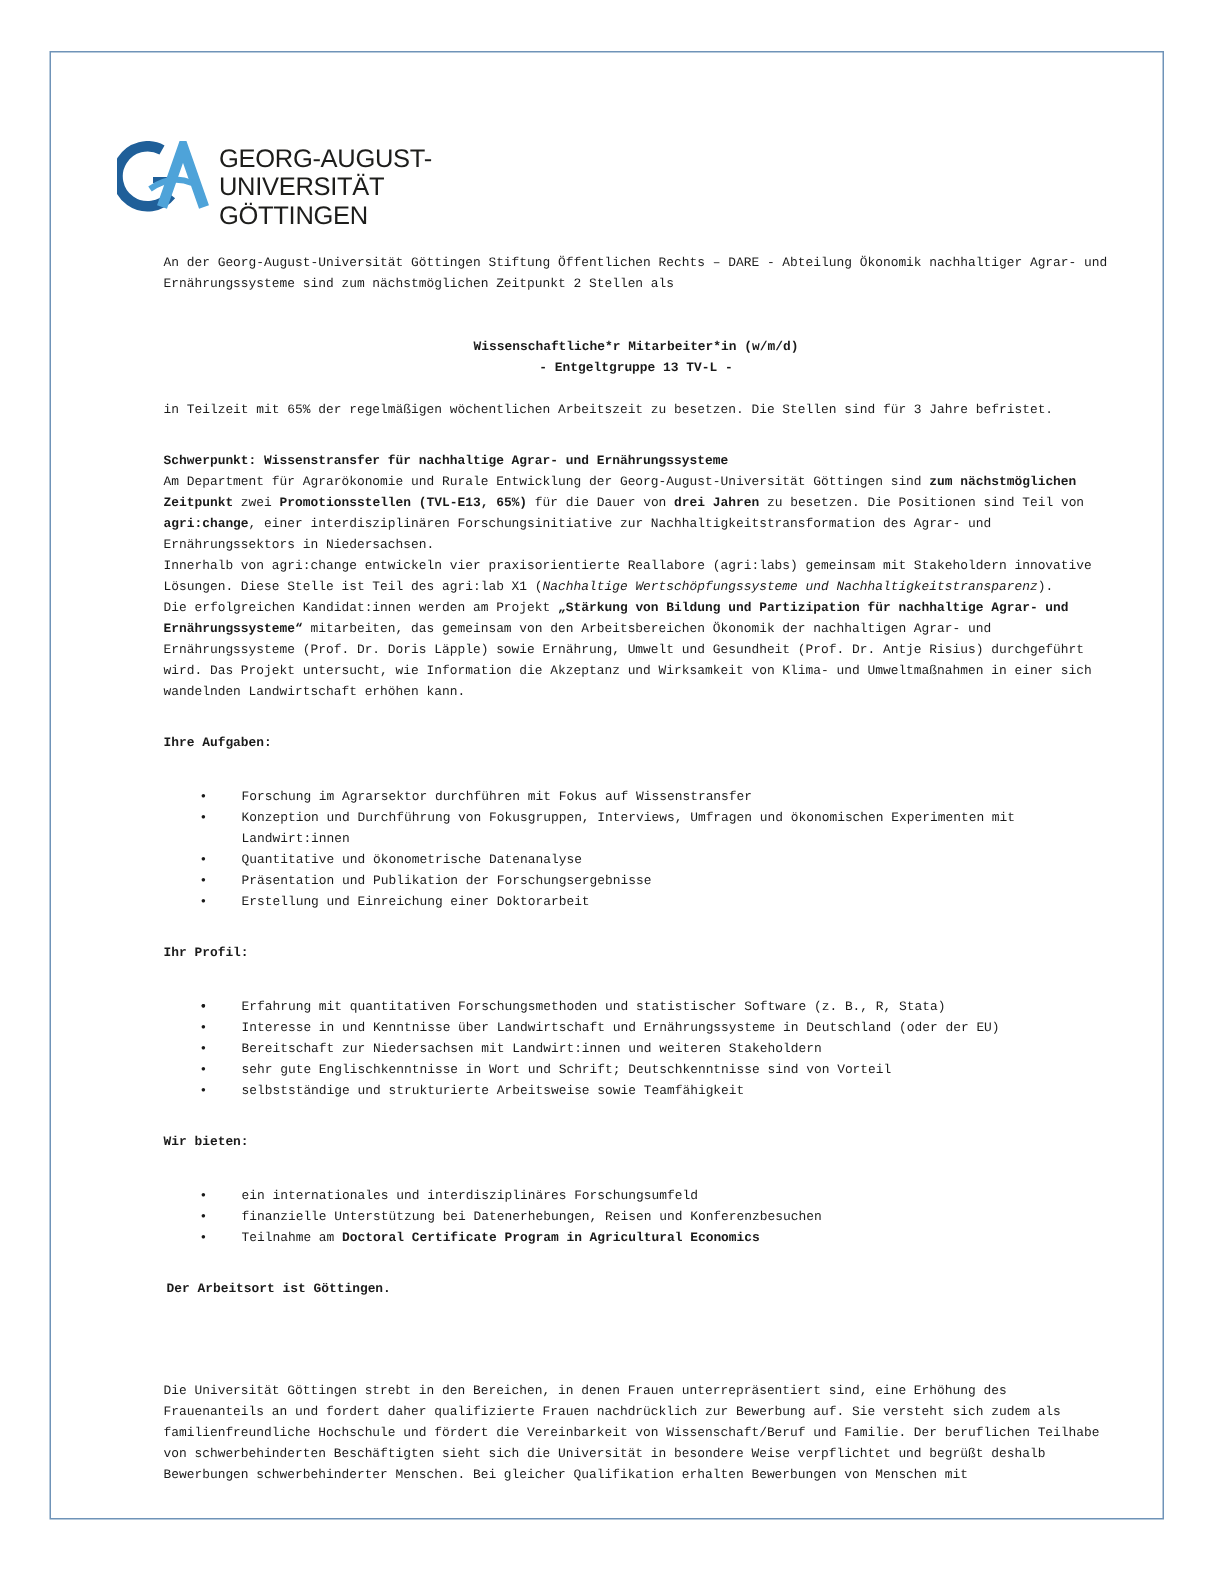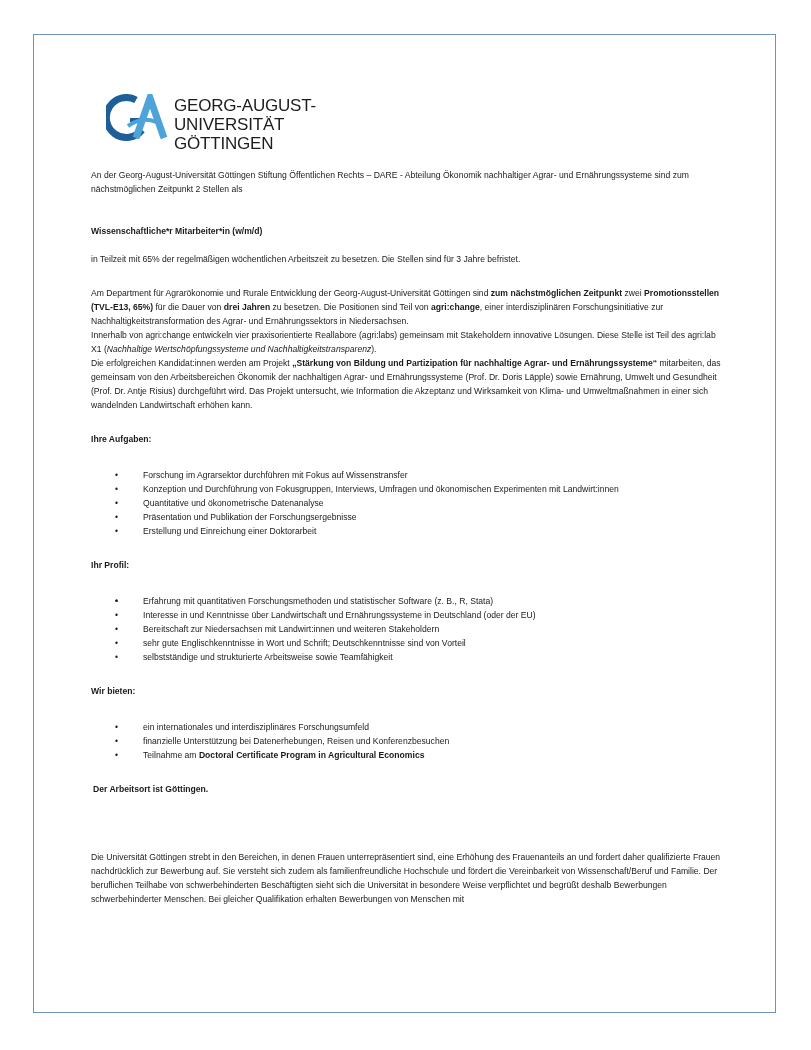--- a/index.html
+++ b/index.html
@@ -1,28 +1,28 @@
 <!DOCTYPE html>
 <html><head>
 <meta charset="utf-8">
 <style>
   html, body { margin: 0; padding: 0; background: #ffffff; }
   body { width: 811px; height: 1050px; position: relative; overflow: hidden;
          font-family: "Liberation Sans", sans-serif; color: #1a1a1a; }
   .frame { position: absolute; left: 33px; top: 34px; width: 743px; height: 979px;
            border: 1px solid #6f93b8; box-sizing: border-box; }
-  .logo { position: absolute; left: 106px; top: 94px; width: 290px; height: 50px; }
+  .logo { position: absolute; left: 78px; top: 94px; width: 290px; height: 50px; }
   .logo-text { position: absolute; left: 68px; top: 2px; font-size: 17px; line-height: 19px;
                color: #1d1d1b; letter-spacing: -0.2px; }
-  .content { position: absolute; left: 91px; top: 168px; width: 630px;
-             font-size: 8.6px; line-height: 14px; }
+  .content { position: absolute; left: 109px; top: 168px; width: 630px;
+             font-size: 8.6px; line-height: 14px; font-family: Liberation Mono, monospace; }
   p { margin: 0; }
   .b { font-weight: bold; }
   .i { font-style: italic; margin-top: 40px; }
-  .center { text-align: left; }
+  .center { text-align: center; }
   .gap-sm { height: 14px; }
   .gap-md { height: 20px; }
   ul { list-style: none; margin: 0; padding: 0; }
   li { position: relative; padding-left: 52px; }
   li .bullet { position: absolute; left: 24px; top: 0; }
 </style>
 </head>
 <body>
 
 <div class="frame"></div>
@@ -37,24 +37,26 @@
   <div class="logo-text">
     <div>GEORG-AUGUST-UNIVERSITÄT</div>
     <div>GÖTTINGEN</div>
   </div>
 </div>
 
 <div class="content">
   <p>An der Georg-August-Universität Göttingen Stiftung Öffentlichen Rechts – DARE - Abteilung Ökonomik nachhaltiger Agrar- und Ernährungssysteme sind zum nächstmöglichen Zeitpunkt 2 Stellen als</p>
   <div style="height:28px"></div>
   <p class="b center">Wissenschaftliche*r Mitarbeiter*in (w/m/d)</p>
+  <p class="b center">- Entgeltgruppe 13 TV-L -</p>
   <div class="gap-sm"></div>
   <p>in Teilzeit mit 65% der regelmäßigen wöchentlichen Arbeitszeit zu besetzen. Die Stellen sind für 3 Jahre befristet.</p>
   <div class="gap-md"></div>
 
+  <p class="b">Schwerpunkt: Wissenstransfer für nachhaltige Agrar- und Ernährungssysteme</p>
   <p><span>Am Department für Agrarökonomie und Rurale Entwicklung der Georg-August-Universität Göttingen sind </span><span class="b">zum nächstmöglichen Zeitpunkt</span><span> zwei </span><span class="b">Promotionsstellen (TVL-E13, 65%)</span><span> für die Dauer von </span><span class="b">drei Jahren</span><span> zu besetzen. Die Positionen sind Teil von </span><span class="b">agri:change</span><span>, einer interdisziplinären Forschungsinitiative zur Nachhaltigkeitstransformation des Agrar- und Ernährungssektors in Niedersachsen.</span></p>
   <p><span>Innerhalb von agri:change entwickeln vier praxisorientierte Reallabore (agri:labs) gemeinsam mit Stakeholdern innovative Lösungen. Diese Stelle ist Teil des agri:lab X1 (</span><span class="i">Nachhaltige Wertschöpfungssysteme und Nachhaltigkeitstransparenz</span><span>).</span></p>
   <p><span>Die erfolgreichen Kandidat:innen werden am Projekt </span><span class="b">„Stärkung von Bildung und Partizipation für nachhaltige Agrar- und Ernährungssysteme“</span><span> mitarbeiten, das gemeinsam von den Arbeitsbereichen Ökonomik der nachhaltigen Agrar- und Ernährungssysteme (Prof. Dr. Doris Läpple) sowie Ernährung, Umwelt und Gesundheit (Prof. Dr. Antje Risius) durchgeführt wird. Das Projekt untersucht, wie Information die Akzeptanz und Wirksamkeit von Klima- und Umweltmaßnahmen in einer sich wandelnden Landwirtschaft erhöhen kann.</span></p>
   <div class="gap-md"></div>
 
   <p class="b">Ihre Aufgaben:</p>
   <div style="height:22px"></div>
   <ul>
     <li><span class="bullet">•</span><span>Forschung im Agrarsektor durchführen mit Fokus auf Wissenstransfer</span></li>
     <li><span class="bullet">•</span><span>Konzeption und Durchführung von Fokusgruppen, Interviews, Umfragen und ökonomischen Experimenten mit Landwirt:innen</span></li>

